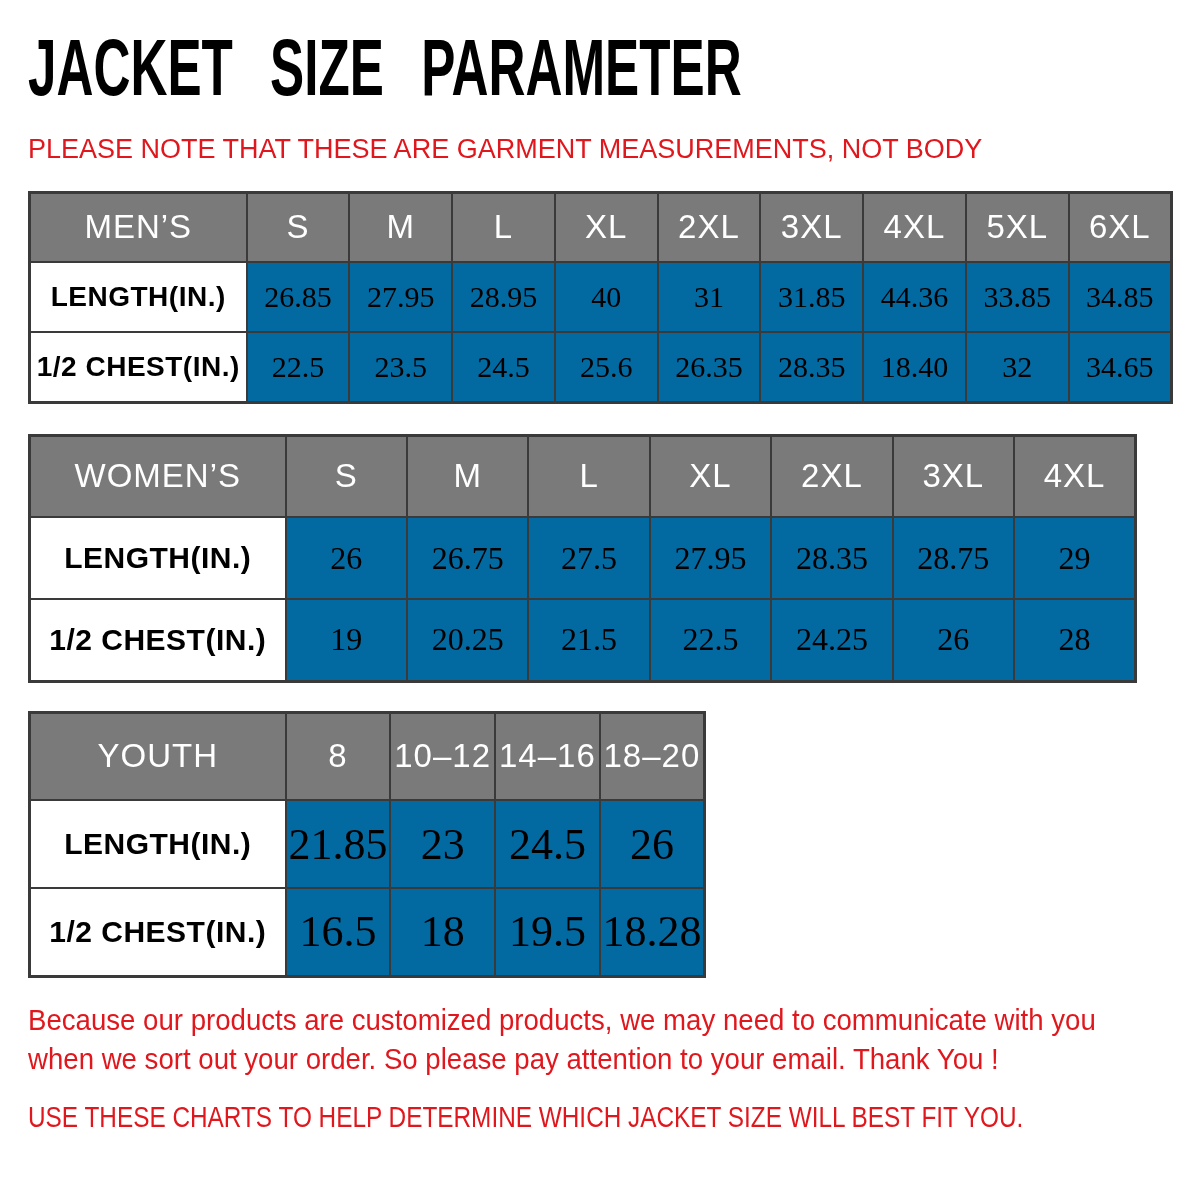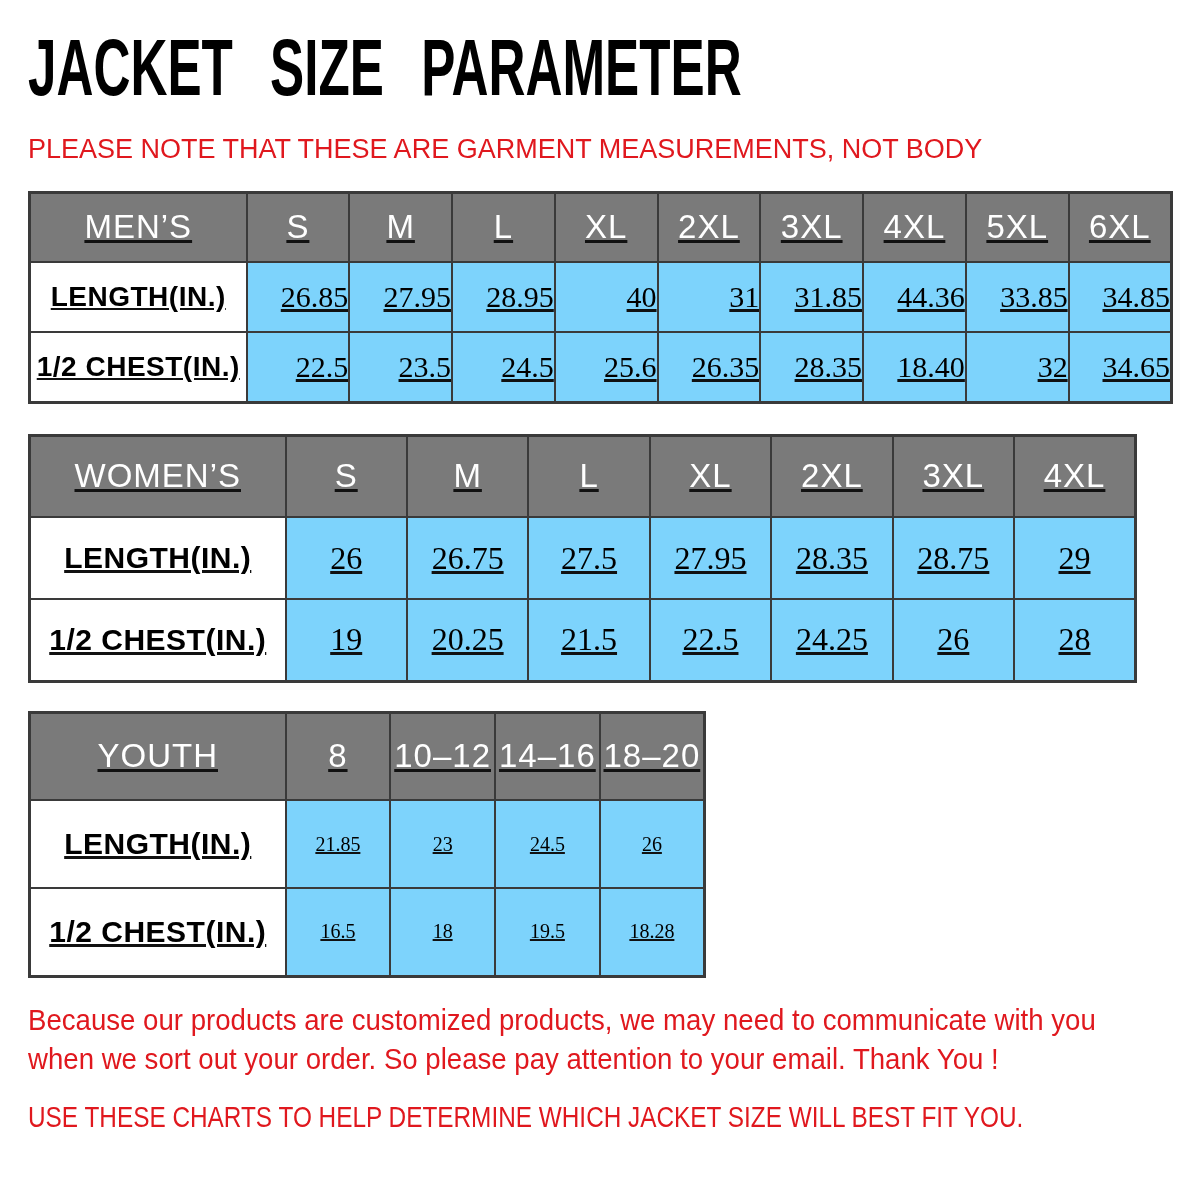--- a/index.html
+++ b/index.html
@@ -22,50 +22,49 @@
   .note{
     margin-top:24px;font-size:27px;line-height:1.24;font-weight:normal;
   }
   .red{color:var(--red);}
 
   
   .tables-wrap{margin-top:0;}
   table.size-table{
     border-collapse:collapse;table-layout:fixed;
     border:3px solid var(--line);
-    background:#7dd3fc;
-    text-decoration:underline;
+    background:#0369a1;
   }
   table.size-table th,table.size-table td{
     border:2px solid var(--line);
     text-align:center;vertical-align:middle;padding:0;overflow:hidden;
   }
   table.size-table thead th{
     background:var(--headbg);color:#fff;font-weight:normal;
     font-size:33px;letter-spacing:1px;
   }
   table.size-table tbody th{
     background:#fff;color:#000;font-weight:bold;letter-spacing:0.5px;margin-top:26px;
   }
   table.size-table tbody td{
     font-family:"Liberation Serif",serif;color:#000;
   }
   
   .t0{width:1145px;margin-top:24px;}
   .t0 tr{height:70px;}
   .t0 tbody th{font-size:28px;}
-  .t0 tbody td{font-size:30px;text-align:right;}
+  .t0 tbody td{font-size:30px;}
   .t1{width:1109px;margin-top:30px;}
   .t1 tr{height:82px;}
   .t1 tbody th{font-size:30px;}
   .t1 tbody td{font-size:32px;}
   .t2{width:678px;margin-top:28px;}
   .t2 tr{height:88px;}
   .t2 tbody th{font-size:30px;}
-  .t2 tbody td{font-size:20px;}
+  .t2 tbody td{font-size:44px;}
 
   
   .footer-para{
     margin-top:22px;font-size:30px;line-height:1.32;
     transform:scaleX(0.92);transform-origin:left top;white-space:nowrap;
   }
   .footer-final{
     margin-top:22px;font-size:29px;white-space:nowrap;
     transform:scaleX(0.84);transform-origin:left top;
   }

